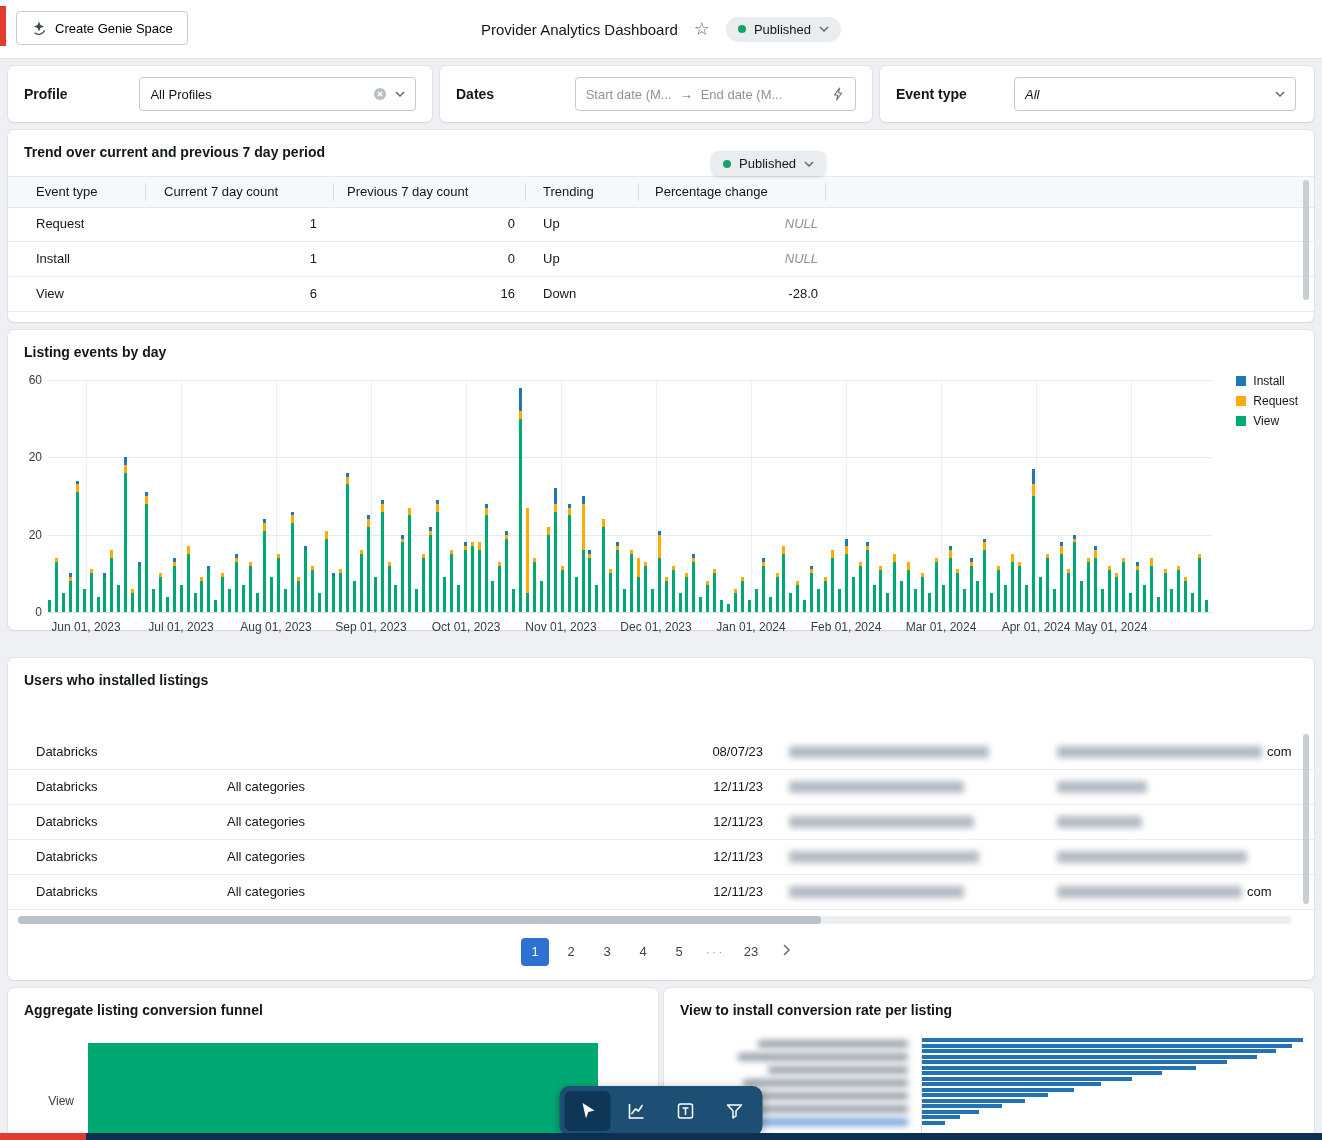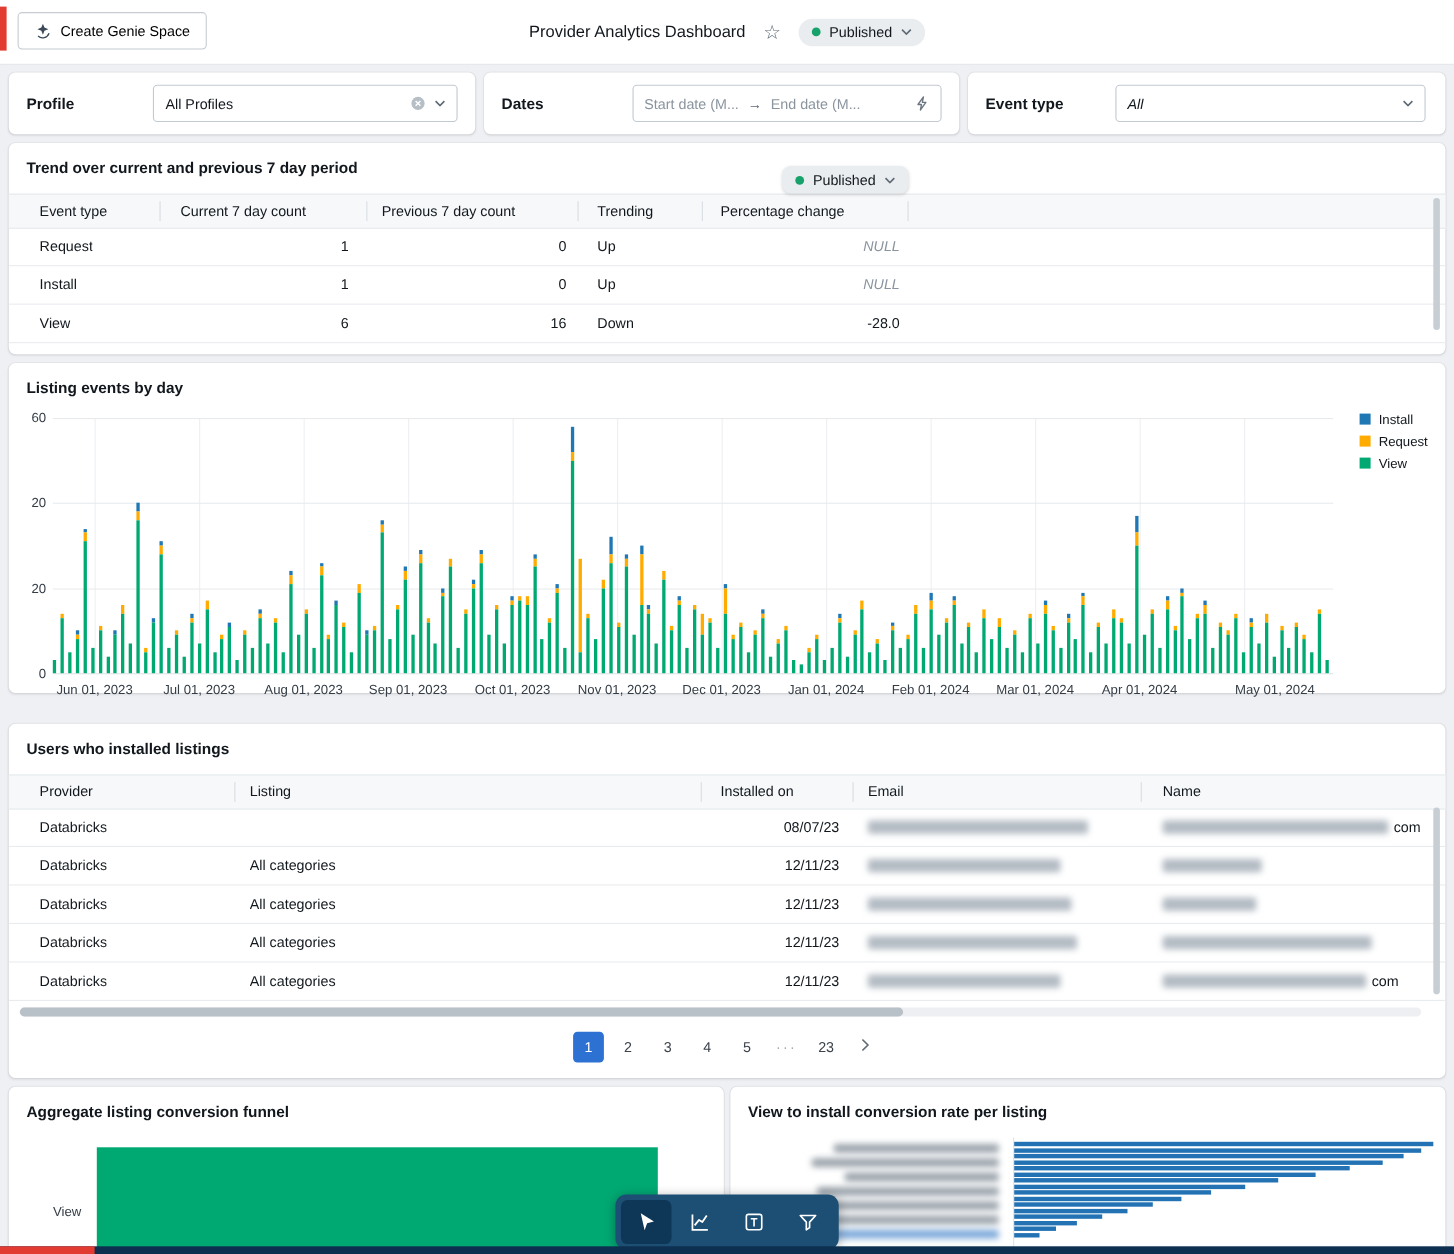--- a/index.html
+++ b/index.html
@@ -893,37 +893,26 @@
       <div class="xlabel" style="position: absolute; left: 118px; top: 290px;">Jul 01, 2023</div>
       <div class="xlabel" style="position: absolute; left: 213px; top: 290px;">Aug 01, 2023</div>
       <div class="xlabel" style="position: absolute; left: 308px; top: 290px;">Sep 01, 2023</div>
       <div class="xlabel" style="position: absolute; left: 403px; top: 290px;">Oct 01, 2023</div>
       <div class="xlabel" style="position: absolute; left: 498px; top: 290px;">Nov 01, 2023</div>
       <div class="xlabel" style="position: absolute; left: 593px; top: 290px;">Dec 01, 2023</div>
       <div class="xlabel" style="position: absolute; left: 688px; top: 290px;">Jan 01, 2024</div>
       <div class="xlabel" style="position: absolute; left: 783px; top: 290px;">Feb 01, 2024</div>
       <div class="xlabel" style="position: absolute; left: 878px; top: 290px;">Mar 01, 2024</div>
       <div class="xlabel" style="position: absolute; left: 973px; top: 290px;">Apr 01, 2024</div>
-      <div class="xlabel" style="position: absolute; left: 1096px; top: 290px;">May 01, 2024</div>
+      <div class="xlabel" style="position: absolute; left: 1048px; top: 290px;">May 01, 2024</div>
     </div>
 </div>
 
 <div class="panel" id="panel-users">
   <div class="p-title">Users who installed listings</div>
-  <div class="t-head" style="top:46px;" id="users-head">
-      <div class="t-hcell" style="left: 28px;">Provider</div>
-      <div class="t-hcell" style="left: 219px;">Listing</div>
-      <div class="t-hcell" style="left: 647px;">Installed on</div>
-      <div class="t-hcell" style="left: 781px;">Email</div>
-      <div class="t-hcell" style="left: 1049px;">Name</div>
-      <div class="t-div" style="left: 205px;"></div>
-      <div class="t-div" style="left: 629px;"></div>
-      <div class="t-div" style="left: 767px;"></div>
-      <div class="t-div" style="left: 1029px;"></div>
-    </div>
   <div id="users-body" style="position:absolute;left:0;right:0;top:77px;">
       <div class="t-row">
         <div class="t-cell" style="left: 28px;">Databricks</div>
         <div class="t-cell" style="left: 629px; width: 126px; text-align: right; padding-right: 12px;">08/07/23</div>
         <div class="blur-bar" style="left: 781px; width: 200px;"></div>
         <div class="blur-bar" style="left: 1049px; width: 205px;"></div>
         <div class="t-cell" style="left: 1259px;">com</div>
       </div>
       <div class="t-row">
         <div class="t-cell" style="left: 28px;">Databricks</div>

